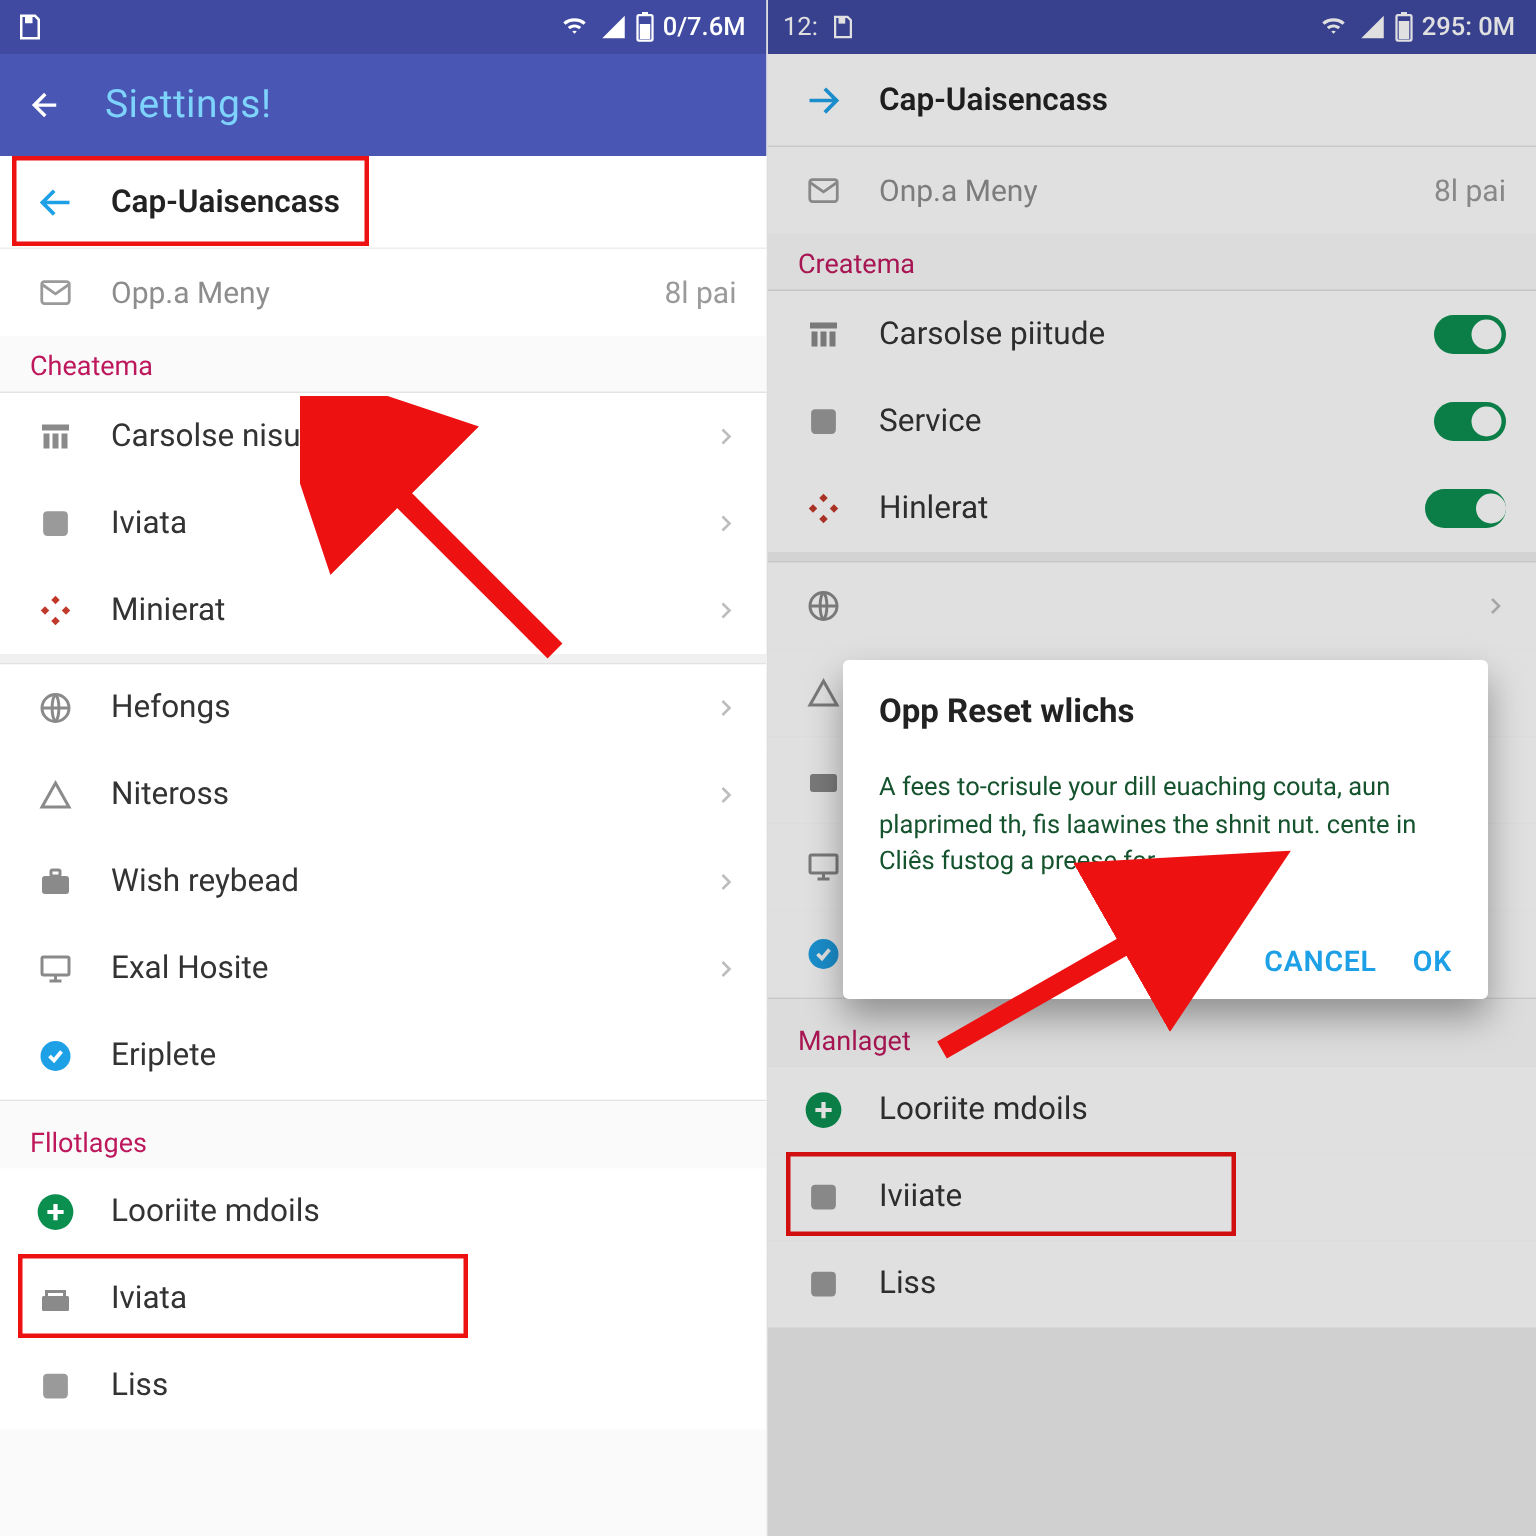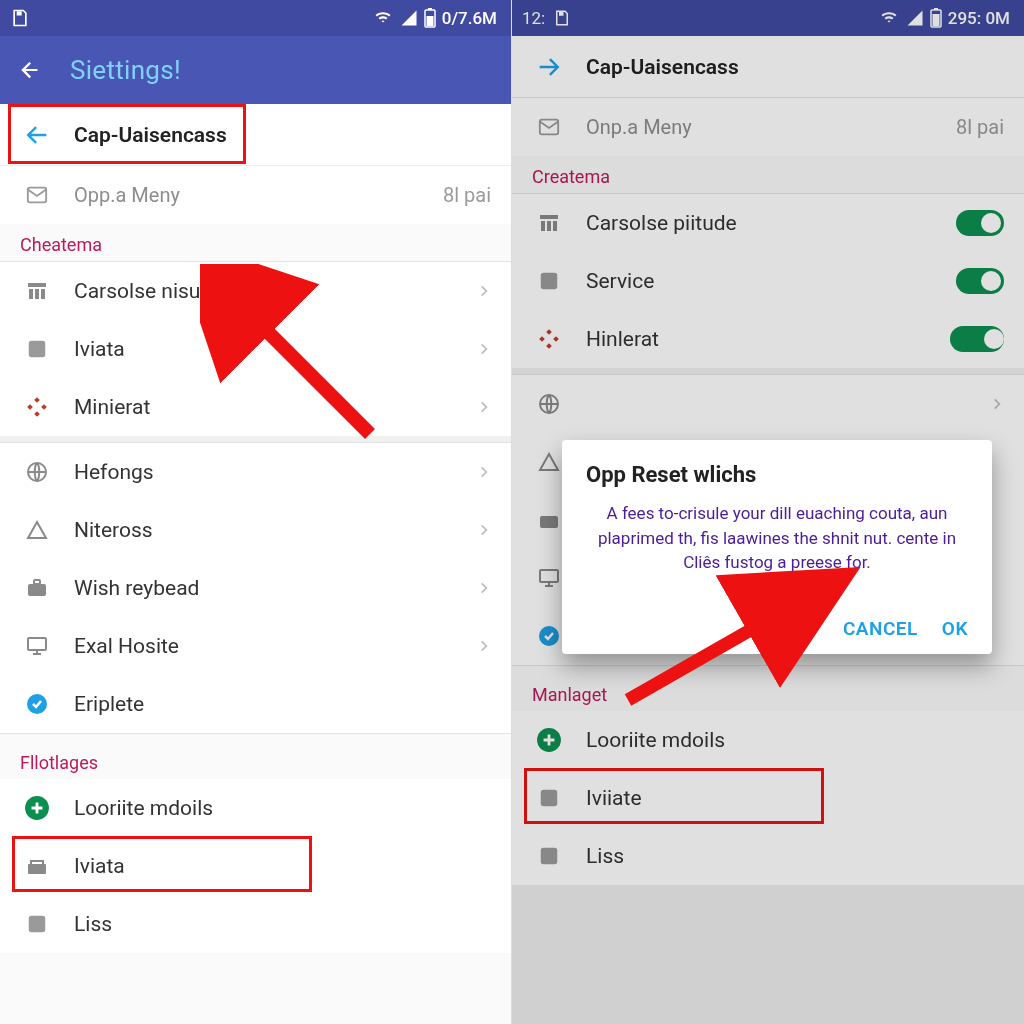--- a/index.html
+++ b/index.html
@@ -33,22 +33,22 @@
   .blockspacer { height:6px; background:#f0f0f0; }
   .toggle { width:48px; height:26px; border-radius:13px; background:#0b8f4f; position:relative; }
   .toggle::after{ content:""; position:absolute; right:3px; top:3px; width:20px; height:20px; background:#fff; border-radius:50%; }
   .toggle.wide { width:54px; }
   .toggle.wide::after{ right:0px; }
   
   .redbox { position:absolute; border:3px solid #e11; pointer-events:none; }
   
   .redarrow { position:absolute; pointer-events:none; }
   .dialog { position:absolute; left:50px; right:32px; top:440px; background:#fff; border-radius:4px; box-shadow:0 12px 24px rgba(0,0,0,0.35); padding:22px 24px 14px 24px; }
-  .dialog h3 { font-size:22px; font-weight:700; color:#222; margin-bottom:14px;}
-  .dialog p { font-size:17px; line-height:1.45; color:#4c1d95;text-align:center; }
+  .dialog h3 { font-size:22px; font-weight:700; color:#222; margin-bottom:26px;}
+  .dialog p { font-size:17px; line-height:1.45; color:#14532d; }
   .dialog .actions { display:flex; justify-content:flex-end; gap:24px; margin-top:42px; }
   .dialog .actions span { color:#1da0e6; font-size:19px; font-weight:600; letter-spacing:0.5px; cursor:pointer;}
   
   svg { display:block; }
 </style>
 </head>
 <body>
 
 <div class="canvas">
 

